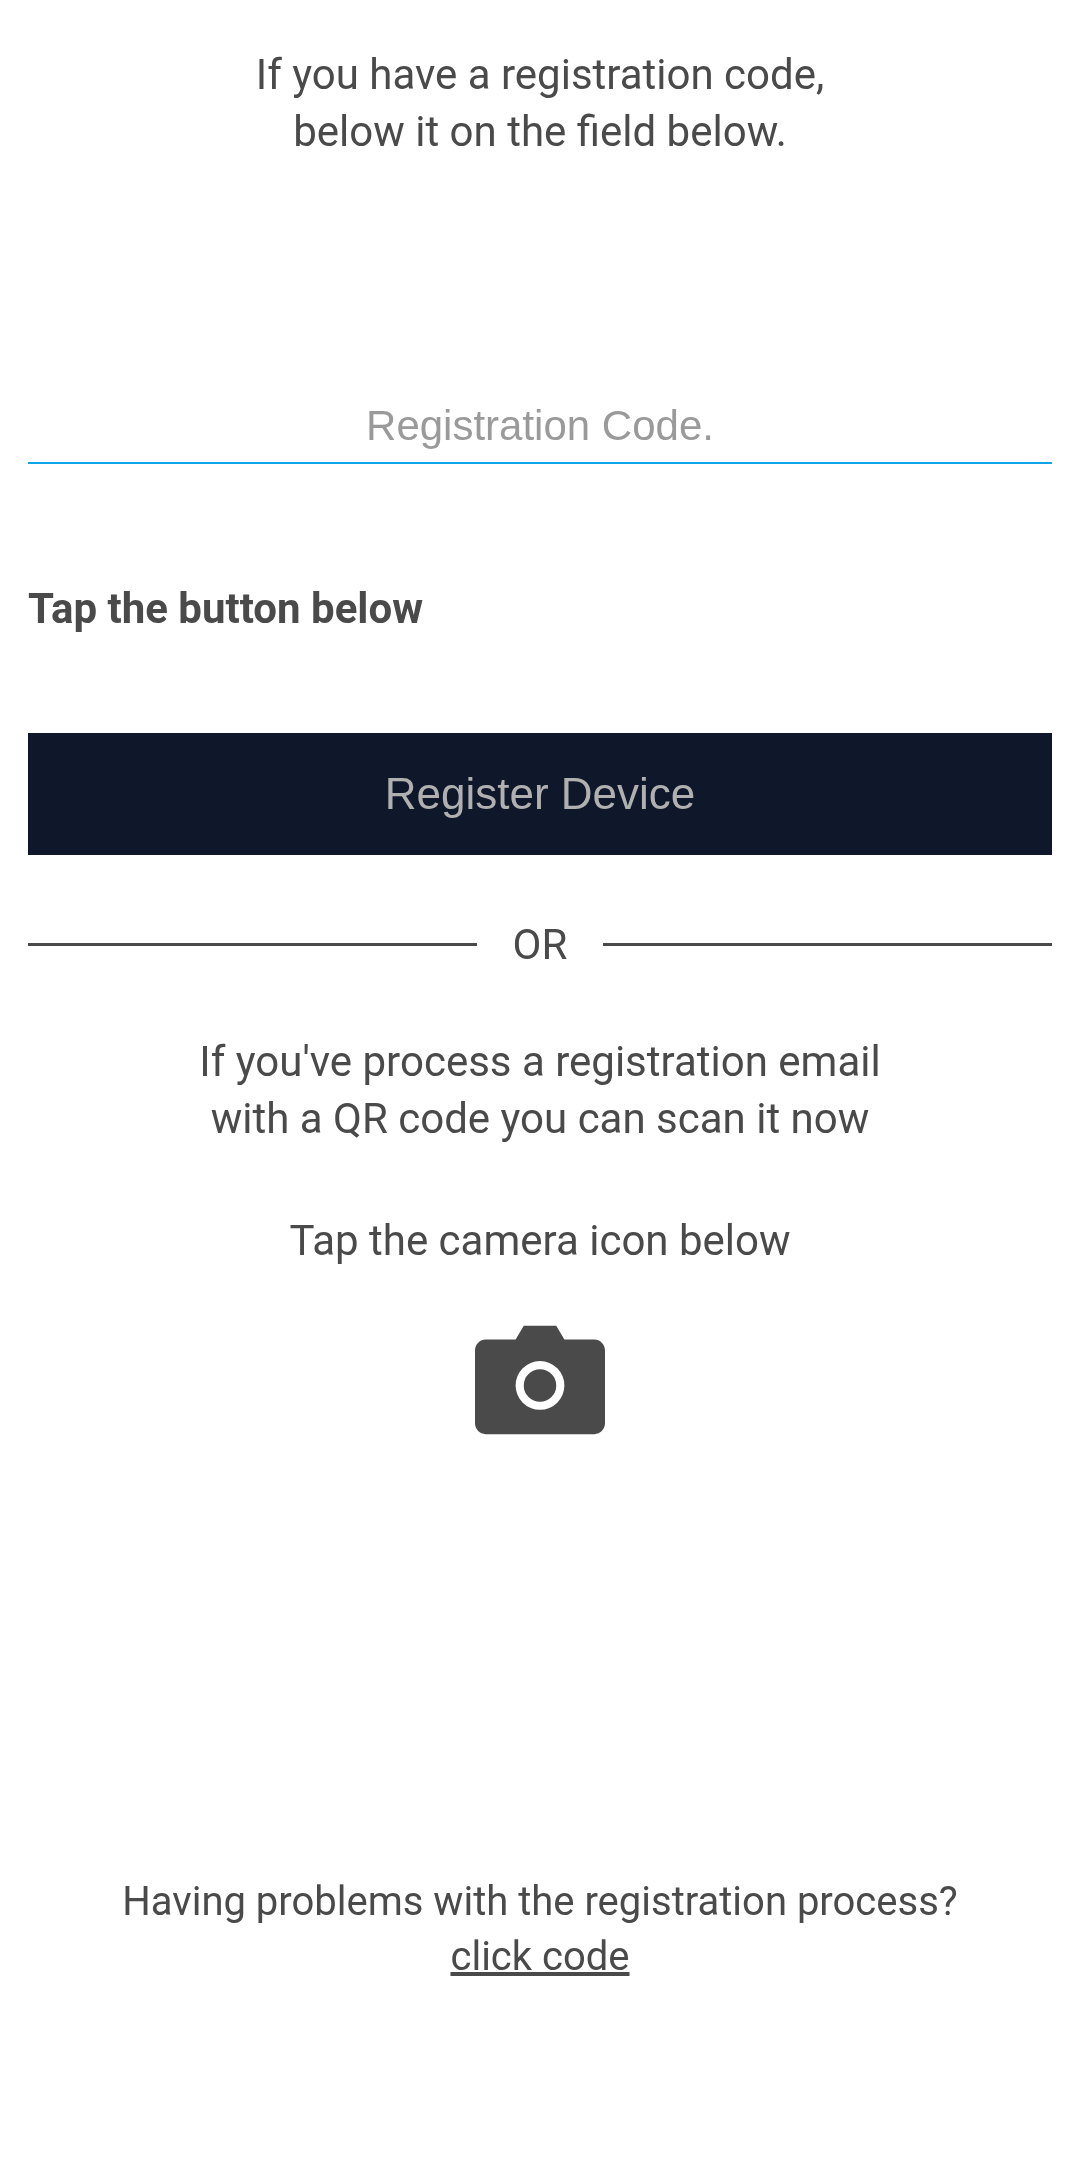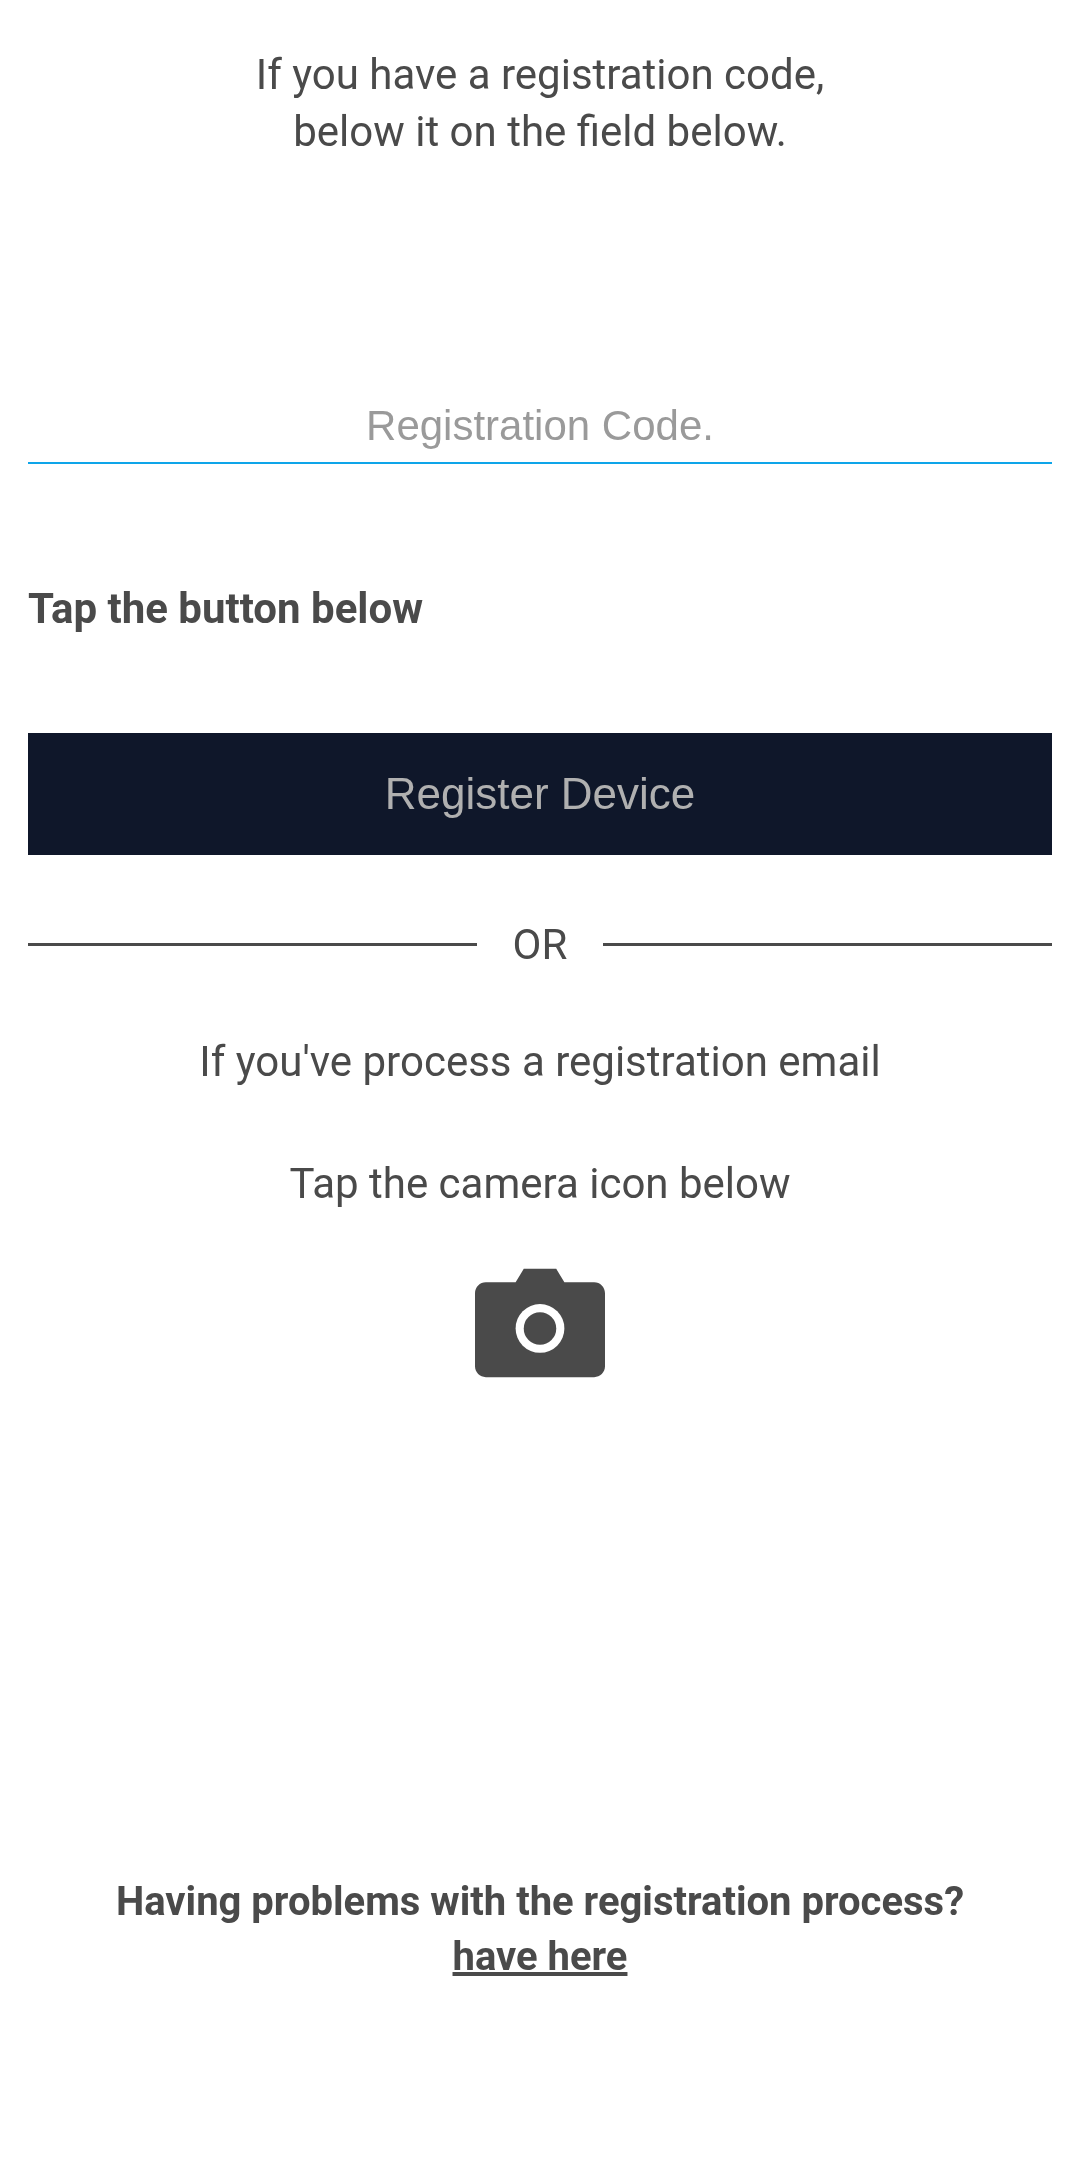--- a/index.html
+++ b/index.html
@@ -97,21 +97,20 @@
       width: 100%;
     }
     .camera-icon-svg {
       width: 130px;
       height: 110px;
     }
     .footer {
       margin-top: auto;
       margin-bottom: 180px;
       text-align: center;
-      font-weight: bold;
     }
     .problems-text {
       font-size: 40px;
       color: #4a4a4a;
     }
     .help-link {
       font-size: 40px;
       color: #4a4a4a;
       text-decoration: underline;
       margin-top: 8px;
@@ -136,28 +135,29 @@
 <button class="register-button">Register Device</button>
 
 <div class="divider-row">
   <div class="divider-line"></div>
   <div class="divider-text">OR</div>
   <div class="divider-line"></div>
 </div>
 
 <div class="qr-text">
   <span>If you've process a registration email</span><br>
+  <span>with a QR code you can scan it now</span>
 </div>
 
 <div class="camera-text">Tap the camera icon below</div>
 
 <button class="camera-button">
   <svg class="camera-icon-svg" viewBox="0 0 24 20" fill="#4a4a4a">
     <path d="M 9 0 L 15 0 L 16.5 2.5 L 22 2.5 C 23.1 2.5 24 3.4 24 4.5 L 24 18 C 24 19.1 23.1 20 22 20 L 2 20 C 0.9 20 0 19.1 0 18 L 0 4.5 C 0 3.4 0.9 2.5 2 2.5 L 7.5 2.5 Z"></path>
     <circle cx="12" cy="11" r="4.5" fill="#ffffff"></circle>
     <circle cx="12" cy="11" r="3" fill="#4a4a4a"></circle>
   </svg>
 </button>
 
 <div class="footer">
   <div class="problems-text">Having problems with the registration process?</div>
-  <a class="help-link">have here</a>
+  <a class="help-link">click code</a>
 </div>
 
 </body></html>

